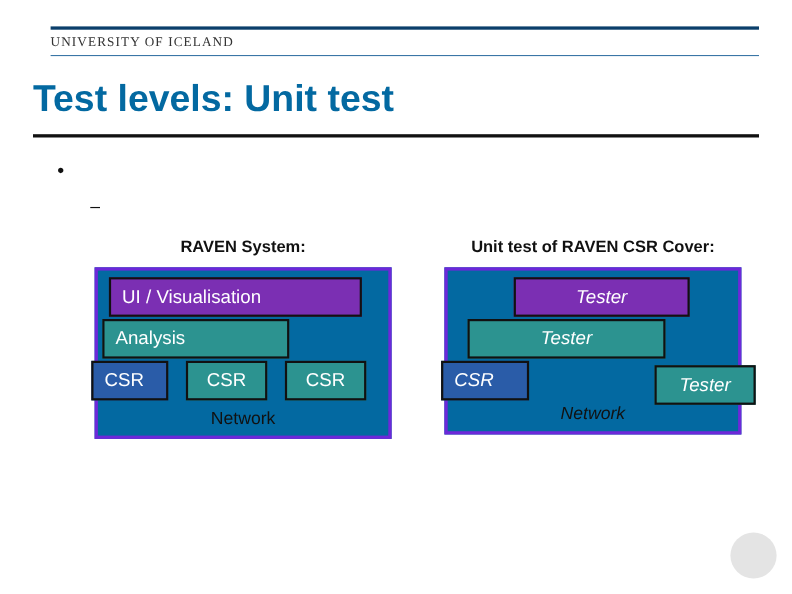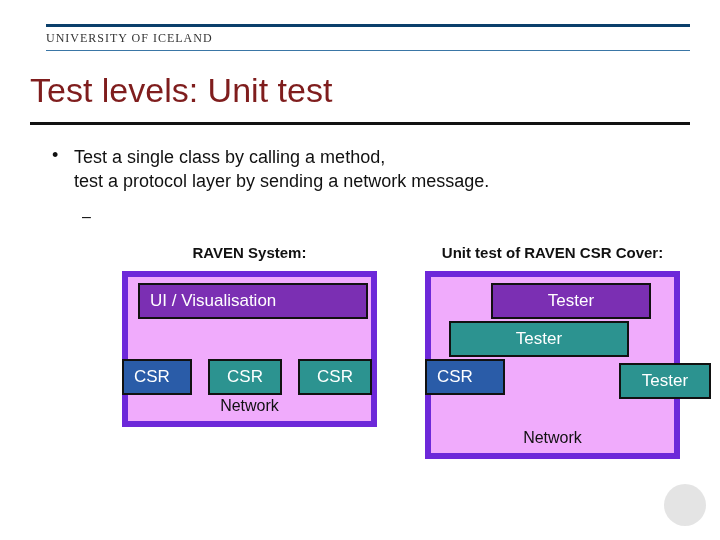--- a/index.html
+++ b/index.html
@@ -24,50 +24,50 @@
     margin: 4px 0 4px 0;
   }
   .title-wrap {
     margin: 20px 30px 0 30px;
     border-bottom: 3px solid #111;
     padding-bottom: 12px;
   }
   .title {
     font-family: Verdana, Arial, sans-serif;
     font-size: 34px;
-    font-weight: 400;
-    color: #7f1d1d;
+    font-weight: 700;
+    color: #0369a1;
   }
   .content {
     padding: 20px 40px 0 52px;
     font-size: 18px;
     color: #111;
   }
   .bullet-row { display: flex; }
   .bullet-mark { width: 22px; flex: none; }
   .bullet-text { line-height: 1.35; }
   .sub-row { display: flex; margin: 14px 0 0 30px; font-size: 16px; }
   .dash { width: 24px; flex: none; }
   .diagram-area {
     display: flex;
     gap: 48px;
-    margin: 18px 0 0 70px;
+    margin: 18px 0 0 34px;
   }
   .col { width: 270px; }
   .col-title {
     font-size: 15px;
     text-align: center;
     margin-bottom: 10px;
     color: #111;
     font-weight: 700;
   }
   .stack {
-    border: 6px solid #6d28d9;
+    border: 3px solid #6d28d9;
     position: relative;
-    background: #f0abfc;
+    background: #0369a1;
   }
   .box {
     border: 2px solid #111;
     padding: 6px 10px;
     font-size: 17px;
     color: #fff;
     position: absolute;
   }
   .purple { background: #7b2fb3; }
   .teal   { background: #2c9390; }
@@ -97,45 +97,42 @@
   <hr class="thin">
 </div>
 
 <div class="title-wrap">
   <div class="title">Test levels: Unit test</div>
 </div>
 
 <div class="content">
   <div class="bullet-row">
     <div class="bullet-mark">•</div>
-    <div class="bullet-text">
-      <span>Test a single class by calling a method,</span><br>
-      <span>test a protocol layer by sending a network message.</span>
-    </div>
   </div>
   <div class="sub-row">
     <div class="dash">–</div>
   </div>
 
   <div class="diagram-area">
 
     <div class="col">
       <div class="col-title">RAVEN System:</div>
       <div class="stack" style="height:156px;">
         <div class="box purple" style="left:10px; top:6px; width:230px;">UI / Visualisation</div>
+        <div class="box teal" style="left:4px; top:44px; width:170px;">Analysis</div>
         <div class="box blue" style="left:-6px; top:82px; width:70px; text-align:left;">CSR</div>
         <div class="box teal" style="left:80px; top:82px; width:74px; text-align:center;">CSR</div>
         <div class="box teal" style="left:170px; top:82px; width:74px; text-align:center;">CSR</div>
         <div class="net-row" style="position:absolute; left:0; right:0; bottom:0;">Network</div>
       </div>
     </div>
 
     <div class="col">
       <div class="col-title">Unit test of RAVEN CSR Cover:</div>
-      <div class="stack" style="height:188px;">
+      <div class="stack" style="height:152px;font-style:italic;">
         <div class="box purple" style="left:60px; top:6px; width:160px; text-align:center;">Tester</div>
         <div class="box teal" style="left:18px; top:44px; width:180px; text-align:center;">Tester</div>
         <div class="box blue" style="left:-6px; top:82px; width:80px; text-align:left;">CSR</div>
         <div class="box teal" style="left:188px; top:86px; width:92px; text-align:center;">Tester</div>
         <div class="net-row" style="position:absolute; left:0; right:0; bottom:0;">Network</div>
       </div>
     </div>
 
   </div>
 </div>

